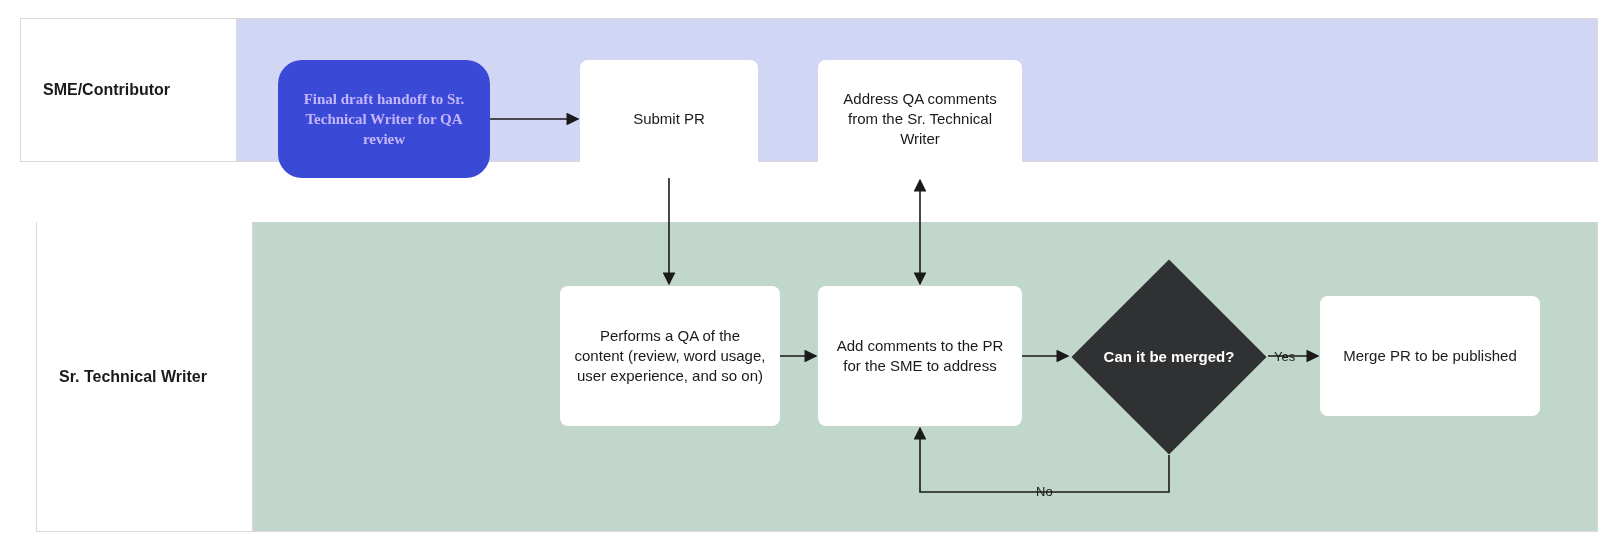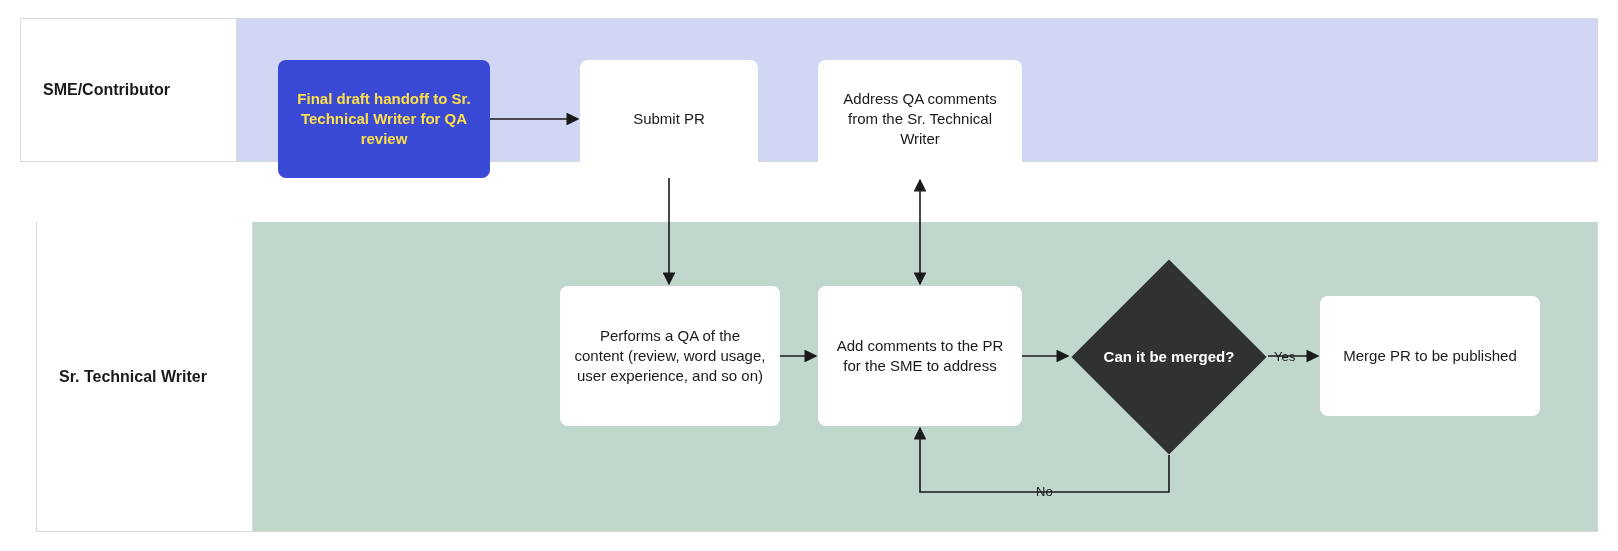--- a/index.html
+++ b/index.html
@@ -54,23 +54,24 @@
     line-height:1.35;
     display:flex;
     align-items:center;
     justify-content:center;
     padding:10px 14px;
     box-sizing:border-box;
     border-radius:8px;
   }
   .node.start{
     background:#3a49d6;
-    color:#fde047;
+    color:#c4b5fd;
     font-weight:700;
-    border-radius:8px;
+    border-radius:24px;
+    font-family:Liberation Serif, serif;
   }
   .decision{
     position:absolute;
     width:138px;
     height:138px;
     background:#2f3133;
     transform:rotate(45deg);
   }
   .decision span{
     position:absolute;

